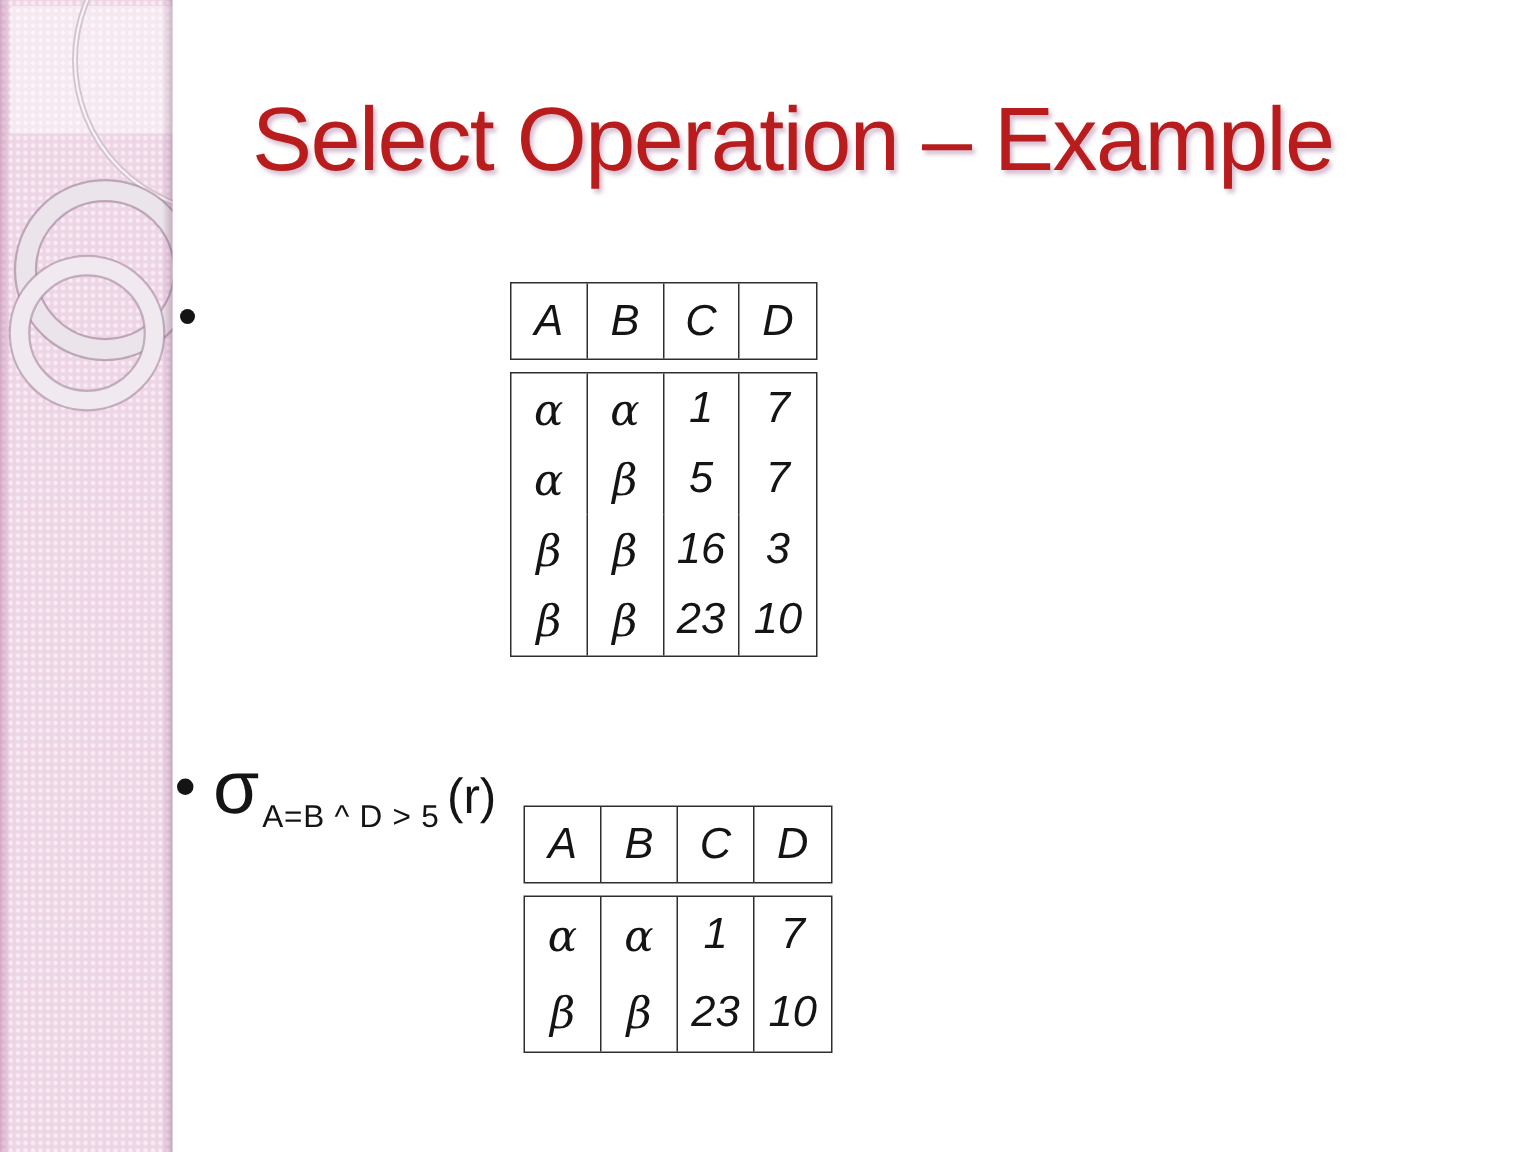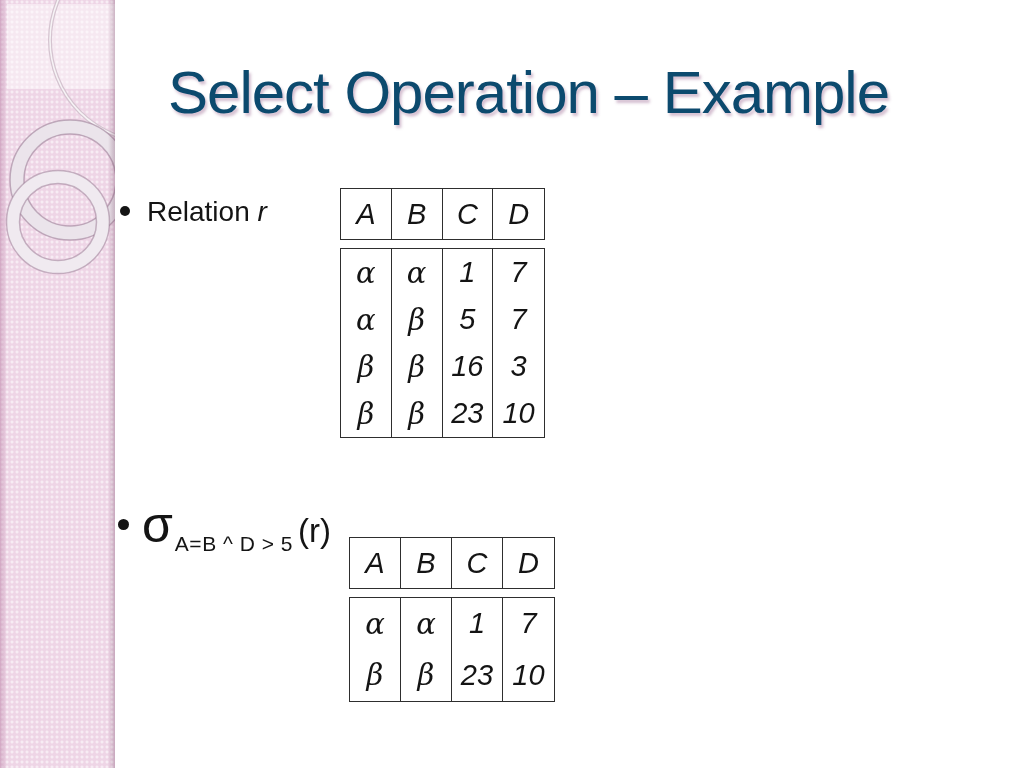--- a/index.html
+++ b/index.html
@@ -24,21 +24,21 @@
   }
   .light-rect{
     position:absolute;left:7px;top:4px;width:108px;height:85px;
     background:rgba(255,255,255,.45);
   }
   .circles{position:absolute;left:0;top:0;}
   
   .title{
     position:absolute;left:168px;top:58px;
     font-size:60px;letter-spacing:-1px;white-space:nowrap;
-    color:#0c4a6e;
+    color:#b91c1c;
     text-shadow:2px 3px 3px rgba(160,110,150,.45);
   }
   
   .bullet-row{position:absolute;display:flex;}
   .dot{
     width:10px;height:10px;border-radius:50%;background:#141414;
     flex:0 0 auto;
   }
   #bullet1{left:120px;top:196px;align-items:flex-start;}
   #bullet1 .dot{margin-top:10px;margin-right:17px;}
@@ -89,21 +89,20 @@
       </g>
     </svg>
     <div class="sidebar-left-strip"></div>
     <div class="sidebar-right-shadow"></div>
   </div>
 
   <div class="title">Select Operation – Example</div>
 
   <div class="bullet-row" id="bullet1">
     <span class="dot"></span>
-    <span class="b1text"><span>Relation </span><span class="rel-name">r</span></span>
   </div>
 
   <div class="rtable" id="table1">
     <div class="thead">
         <div class="cell">A</div>
         <div class="cell">B</div>
         <div class="cell">C</div>
         <div class="cell last-col">D</div>
       </div>
     <div class="tbody">

